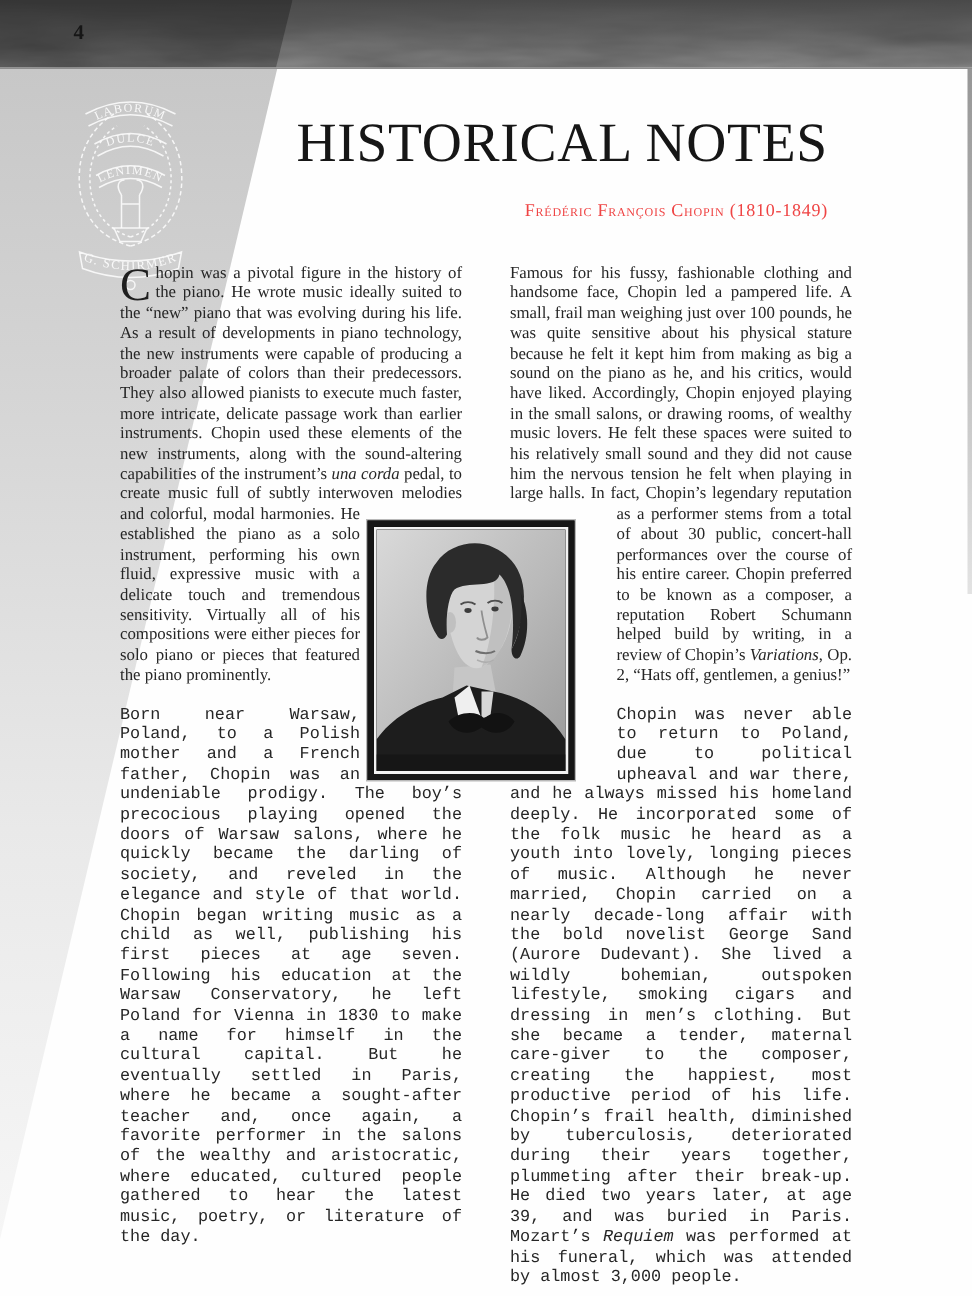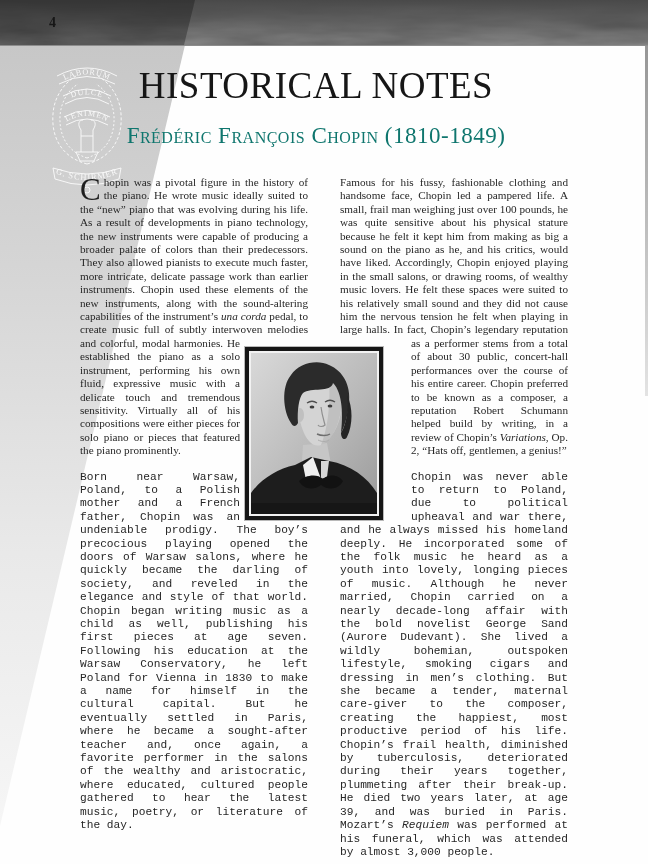--- a/index.html
+++ b/index.html
@@ -23,23 +23,23 @@
         background:linear-gradient(180deg,#c7c7c7 0%,#d6d6d6 30%,#e9e9e9 65%,#f6f6f6 100%);
         clip-path:polygon(0 0,185px 0,0 100%);}
   .edge-right{position:absolute;right:0;top:46px;width:3px;height:350px;z-index:2;
         background:linear-gradient(180deg,#969696,#e3e3e3);}
 
   
   .logo{position:absolute;left:36px;top:48px;width:102px;height:148px;z-index:1;opacity:.92;}
   .logo text{fill:rgba(255,255,255,.95);font-family:"Liberation Serif",serif;}
 
   
-  .header{position:absolute;left:80px;top:66px;width:472px;text-align:center;z-index:2;}
+  .header{position:absolute;left:80px;top:76px;width:472px;text-align:right;z-index:2;}
   .title{font-size:37px;line-height:40px;color:#161616;letter-spacing:.5px;font-weight:normal;margin:0;}
-  .subtitle{margin-top:17px;font-size:23px;color:#0f766e;font-variant:small-caps;letter-spacing:.5px;}
+  .subtitle{margin-top:17px;font-size:12px;color:#ef4444;font-variant:small-caps;letter-spacing:.5px;}
 
   
   .columns{position:absolute;left:80px;top:176px;width:472px;z-index:2;
         font-size:11.2px;line-height:13.4px;color:#262626;}
   .col{position:absolute;top:0;width:228px;text-align:justify;}
   .col-left{left:0;}
   .col-right{left:260px;}
   .col p{margin:0;}
   .col p + p{margin-top:13px;font-family:Liberation Mono, monospace;}
   .blocker{background:transparent;}

